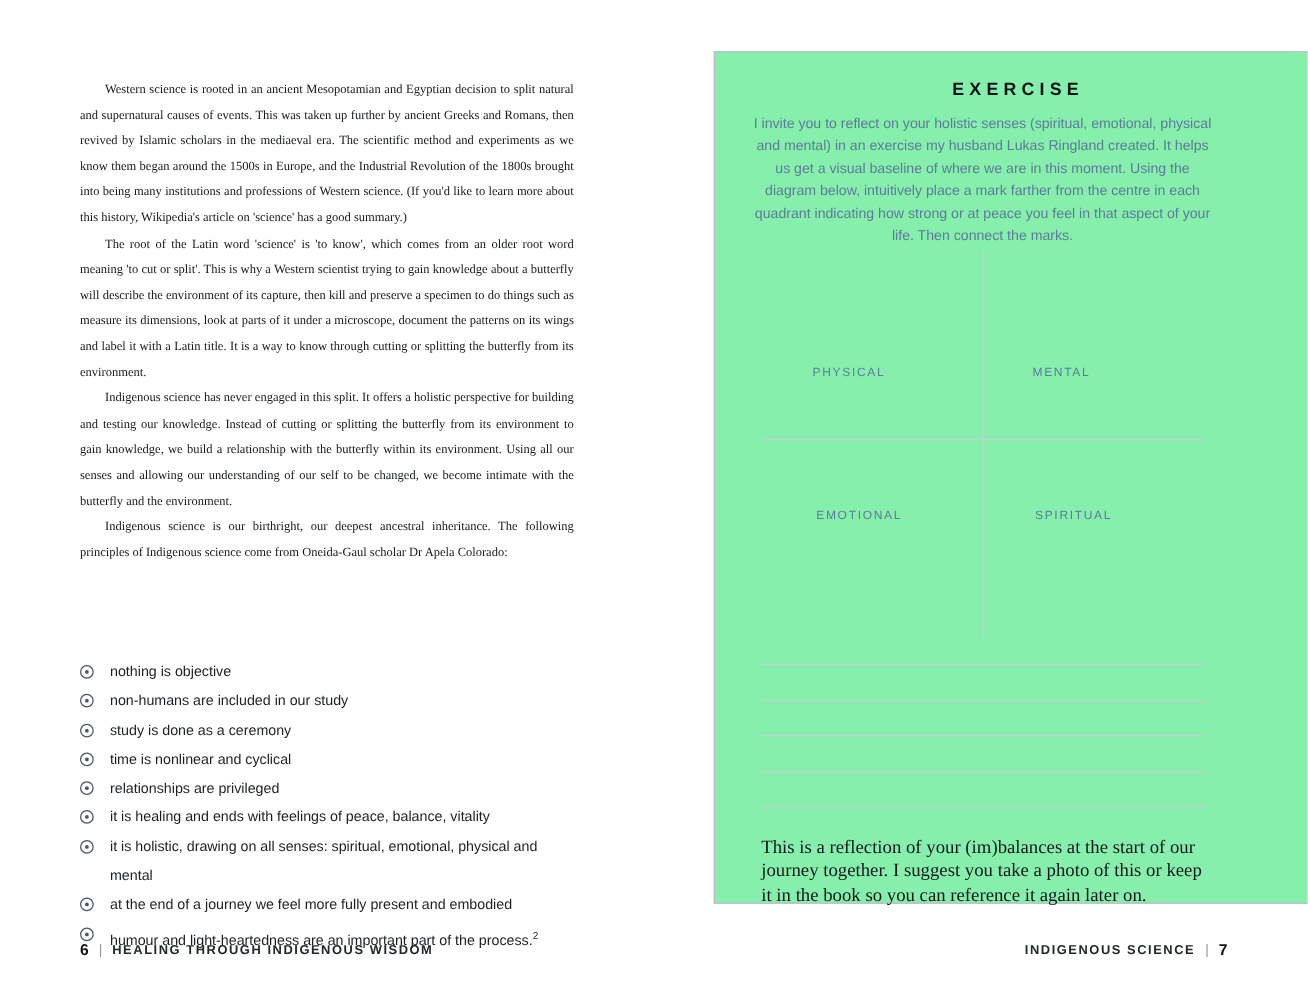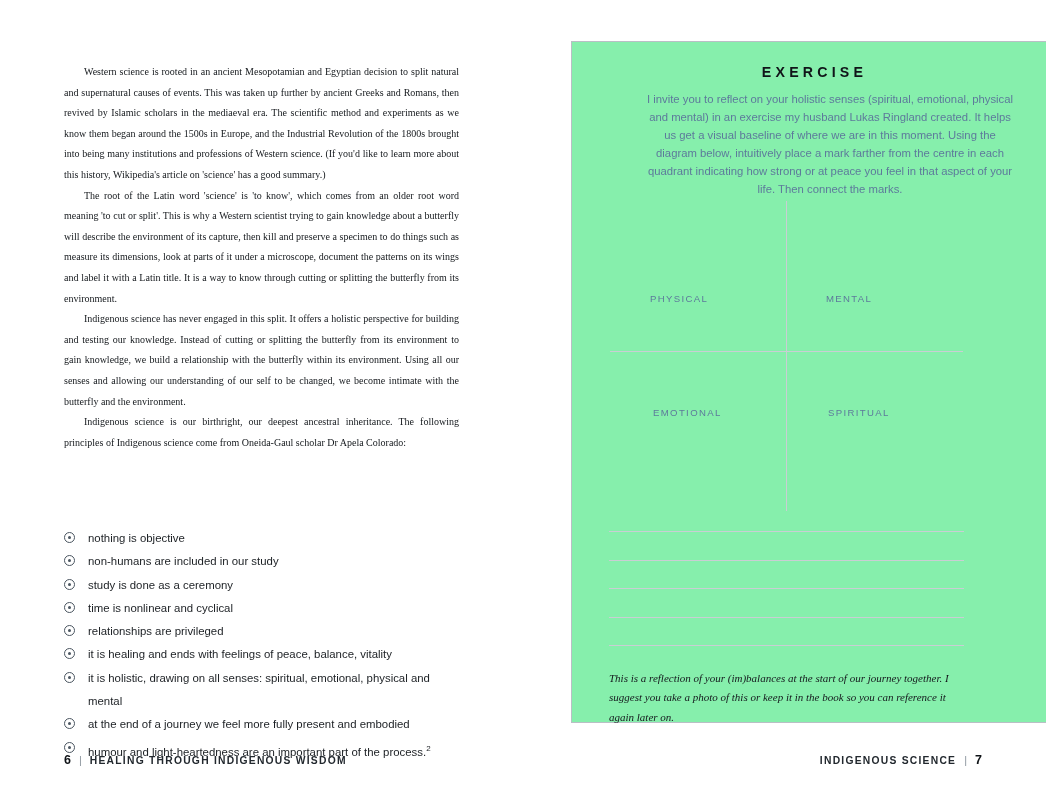--- a/index.html
+++ b/index.html
@@ -139,21 +139,20 @@
   .exercise-intro {
     position: absolute;
     top: 48px;
     left: 29px;
     width: 370px;
     text-align: center;
     font-family: "Liberation Sans", sans-serif;
     font-size: 11.3px;
     line-height: 18.1px;
     color: #5d7a9b;
-    margin-left: 44px;
   }
   
   .quad {
     position: absolute;
     left: 38px;
     top: 159px;
     width: 353px;
     height: 310px;
   }
   .quad .v-axis {
@@ -195,22 +194,21 @@
     height: 1px;
     background: #c9ced3;
     margin-bottom: 27.6px;
   }
   .note {
     position: absolute;
     left: 37px;
     top: 627px;
     width: 360px;
     font-family: "Liberation Serif", serif;
-    font-style: italic;
-    font-size: 11px;
+    font-size: 15px;
     line-height: 19.4px;
     color: #14181c;
   }
   .footer-right {
     position: absolute;
     right: 64px;
     bottom: 33px;
     display: flex;
     align-items: center;
     gap: 8px;

